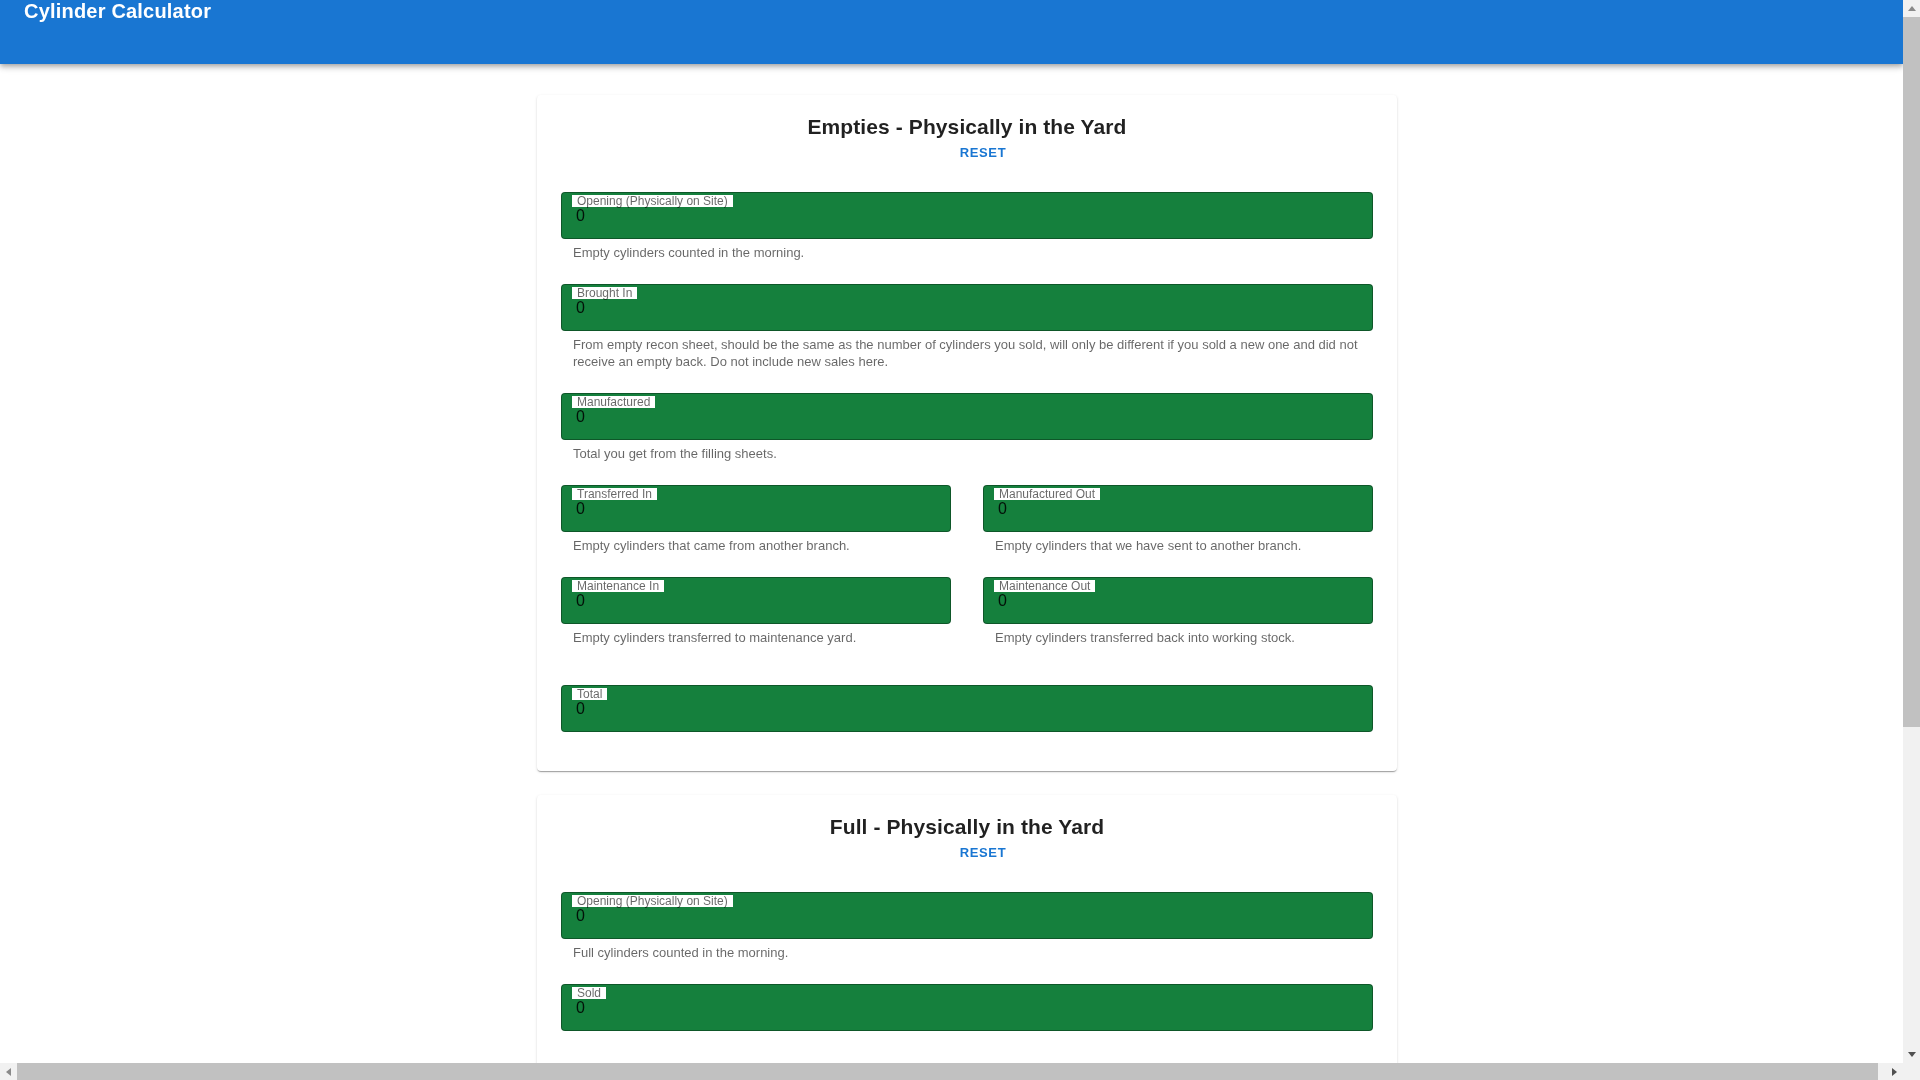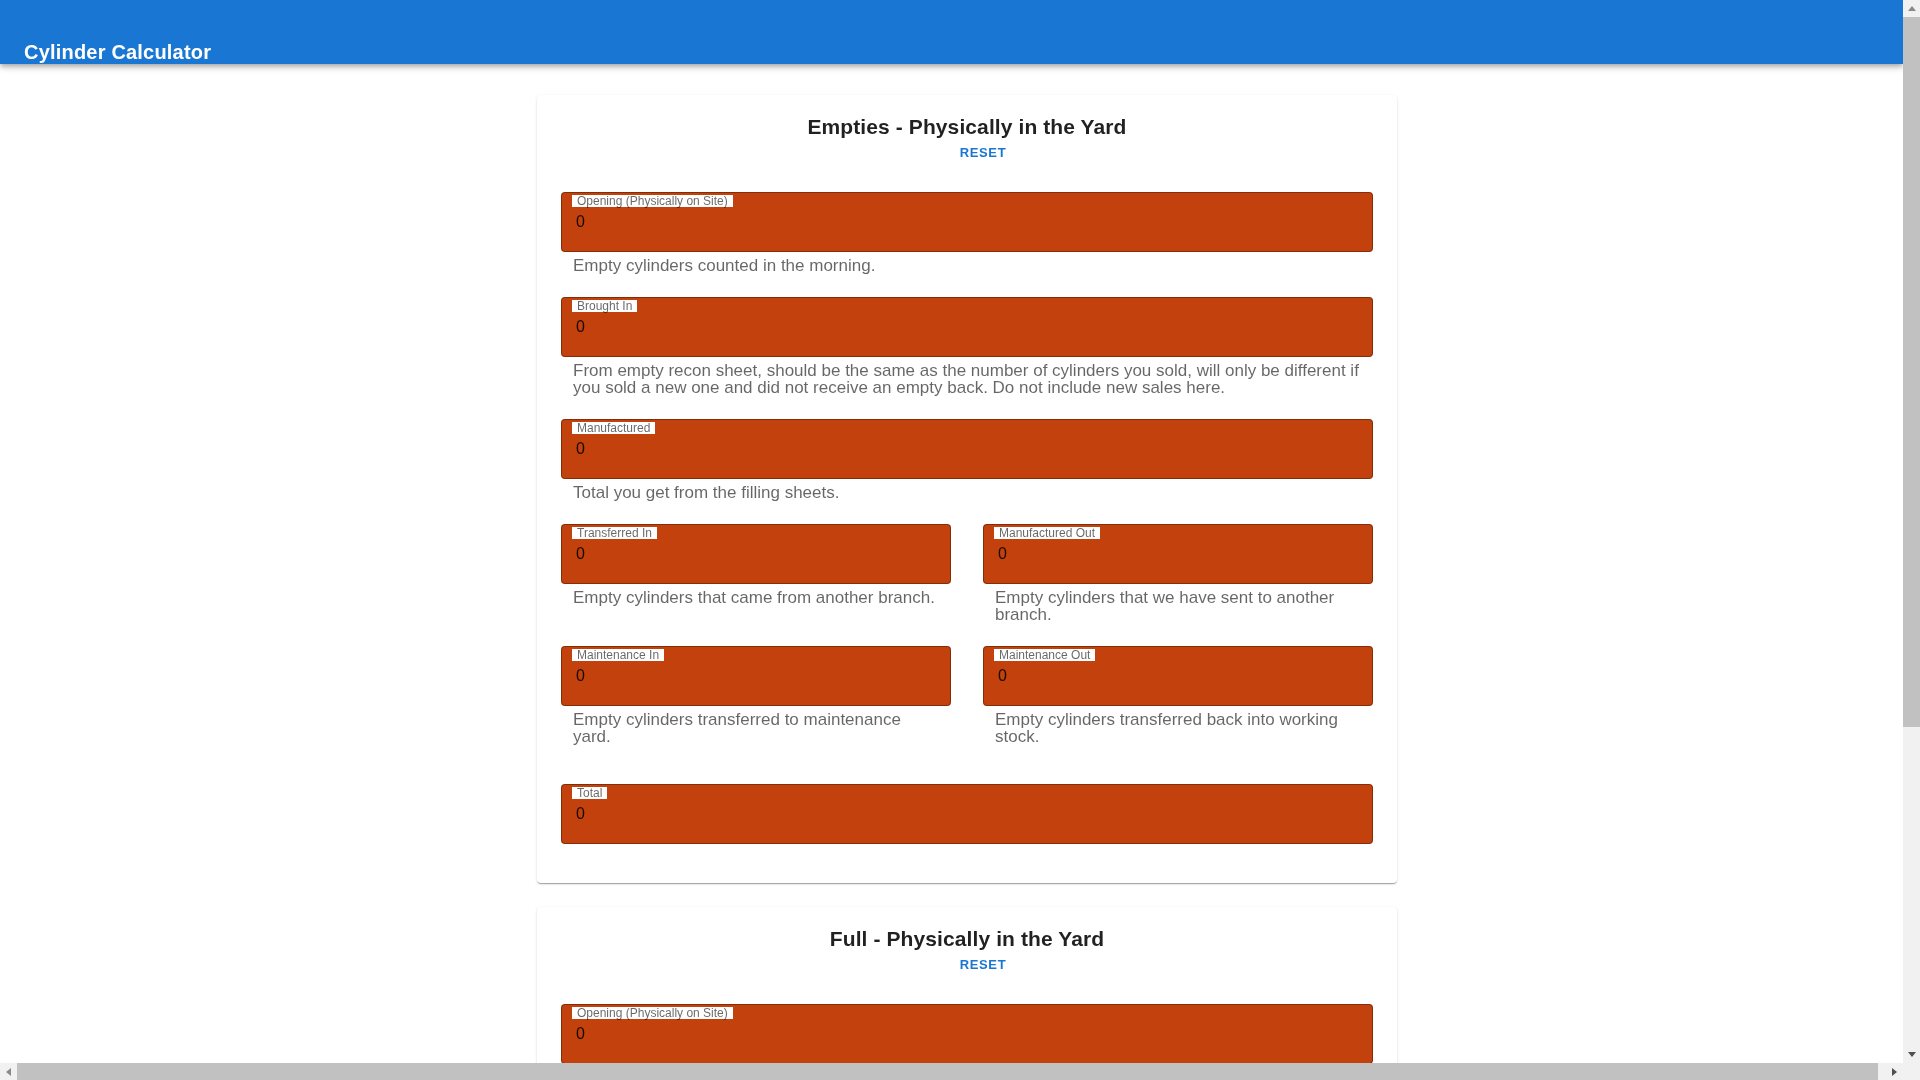--- a/index.html
+++ b/index.html
@@ -10,21 +10,21 @@
     color: rgba(0,0,0,0.87);
     position: relative;
   }
 
   
   .appbar {
     height: 64px;
     width: 1903px;
     background: #1976d2;
     display: flex;
-    align-items: flex-end;
+    align-items: flex-start;
     padding: 0 24px;
     box-shadow: 0 2px 4px -1px rgba(0,0,0,0.2), 0 4px 5px 0 rgba(0,0,0,0.14), 0 1px 10px 0 rgba(0,0,0,0.12);
     position: relative;
     z-index: 5;
   }
   .appbar h1 {
     color: #ffffff;
     font-size: 20px;
     font-weight: 700;
     letter-spacing: 0.2px;
@@ -75,24 +75,24 @@
     display: grid;
     grid-template-columns: 1fr 1fr;
     column-gap: 16px;
     gap: 32px;
   }
   .row.extra-gap { margin-top: 31px; }
 
   .group { position: relative; padding-top: 8px; }
   .field {
     position: relative;
-    height: 60px;
+    height: 47px;
     border: 1px solid rgba(0,0,0,0.32);
     border-radius: 4px;
-    background: #c2410c;
+    background: #15803d;
   }
   .field-label {
     position: absolute;
     top: 2px;
     left: 10px;
     background: #ffffff;
     padding: 0 5px;
     font-size: 12px;
     line-height: 12px;
     color: rgba(0,0,0,0.6);
@@ -105,21 +105,21 @@
     border: none;
     outline: none;
     background: transparent;
     padding: 0 14px;
     font-family: "Liberation Sans", sans-serif;
     font-size: 16px;
     color: rgba(0,0,0,0.87);
   }
   .helper {
     margin: 5px 12px 0 12px;
-    font-size: 17px;
+    font-size: 13px;
     line-height: 17px;
     color: rgba(0,0,0,0.6);
   }
   .helper:empty { display: none; }
 
   
   .vscrollbar {
     position: fixed;
     top: 0; right: 0;
     width: 17px; height: 1063px;
@@ -258,20 +258,21 @@
         <div class="card-title">Full - Physically in the Yard</div>
         <button class="reset-btn">RESET</button>
       </div>
 
       <div class="row">
         <div class="group">
           <div class="field">
             <span class="field-label">Opening (Physically on Site)</span>
             <input type="text" value="0" style="">
           </div>
+          <div class="helper">Full cylinders counted in the morning.</div>
         </div>
       </div>
 
       <div class="row">
         <div class="group">
           <div class="field">
             <span class="field-label">Sold</span>
             <input type="text" value="0" style="">
           </div>
 

